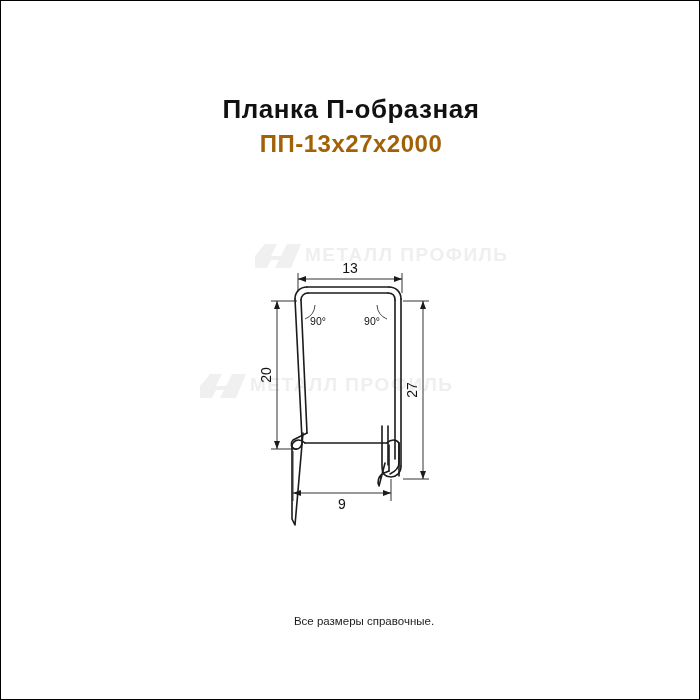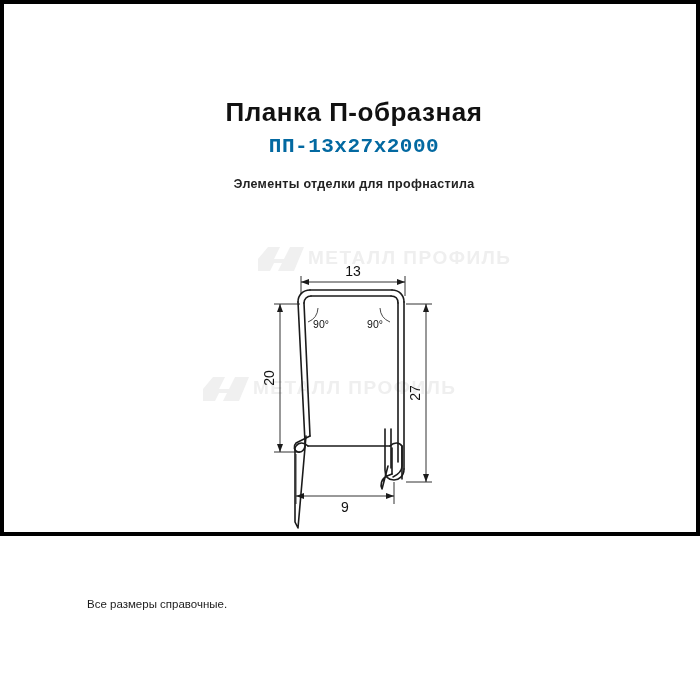--- a/index.html
+++ b/index.html
@@ -11,66 +11,66 @@
     height: 700px;
     background: #ffffff;
     font-family: "Liberation Sans", sans-serif;
     color: #1a1a1a;
     position: relative;
     overflow: hidden;
   }
   .page {
     position: absolute;
     left: 0; top: 0;
-    width: 700px; height: 536px;
-    border: 4px solid #000000;
+    width: 700px; height: 700px;
+    border: 1px solid #000000;
     box-sizing: border-box;
   }
   .title-block {
     position: absolute;
     left: 0;
     top: 92px;
     width: 700px;
     text-align: center;
   }
   .title-line1 {
     font-size: 26px;
     font-weight: bold;
     letter-spacing: 0.5px;
     line-height: 32px;
     color: #111111;
   }
   .title-line2 {
-    font-size: 21px;
+    font-size: 24px;
     font-weight: bold;
     letter-spacing: 0.5px;
     line-height: 32px;
-    color: #0369a1;
+    color: #a16207;
     margin-top: 3px;
-    font-family: Liberation Mono, monospace;
   }
   .subtitle {
     font-size: 12.5px;
     font-weight: bold;
     letter-spacing: 0.3px;
     color: #222222;
     margin-top: 14px;
   }
   .drawing {
     position: absolute;
     left: 4px;
     top: 200px;
     width: 700px;
     height: 360px;
   }
   .footnotes {
     position: absolute;
     left: 83px;
-    top: 591px;
+    top: 611px;
     width: 560px;
+    text-align: center;
   }
   .footnote {
     font-size: 11.5px;
     color: #1c1c1c;
     line-height: 18px;
   }
   svg { display: block; }
   .wm-text {
     font-family: "Liberation Sans", sans-serif;
     font-weight: bold;
@@ -80,21 +80,20 @@
   }
 </style>
 </head>
 <body>
 
 <div class="page">
 
   <div class="title-block">
     <div class="title-line1">Планка П-образная</div>
     <div class="title-line2">ПП-13х27х2000</div>
-    <div class="subtitle">Элементы отделки для профнастила</div>
   </div>
 
   <div class="drawing">
     <svg width="700" height="360" viewBox="0 0 700 360" xmlns="http://www.w3.org/2000/svg">
 
       <g opacity="1">
         <g transform="translate(250,55)">
           <path d="M0 0 l10 -12 h12 l-6 12 h10 l6 -12 h14 l-10 24 h-16 l4 -8 h-8 l-4 8 h-12 z" fill="#f0f0f0"></path>
           <text class="wm-text" x="50" y="5">МЕТАЛЛ ПРОФИЛЬ</text>
         </g>

